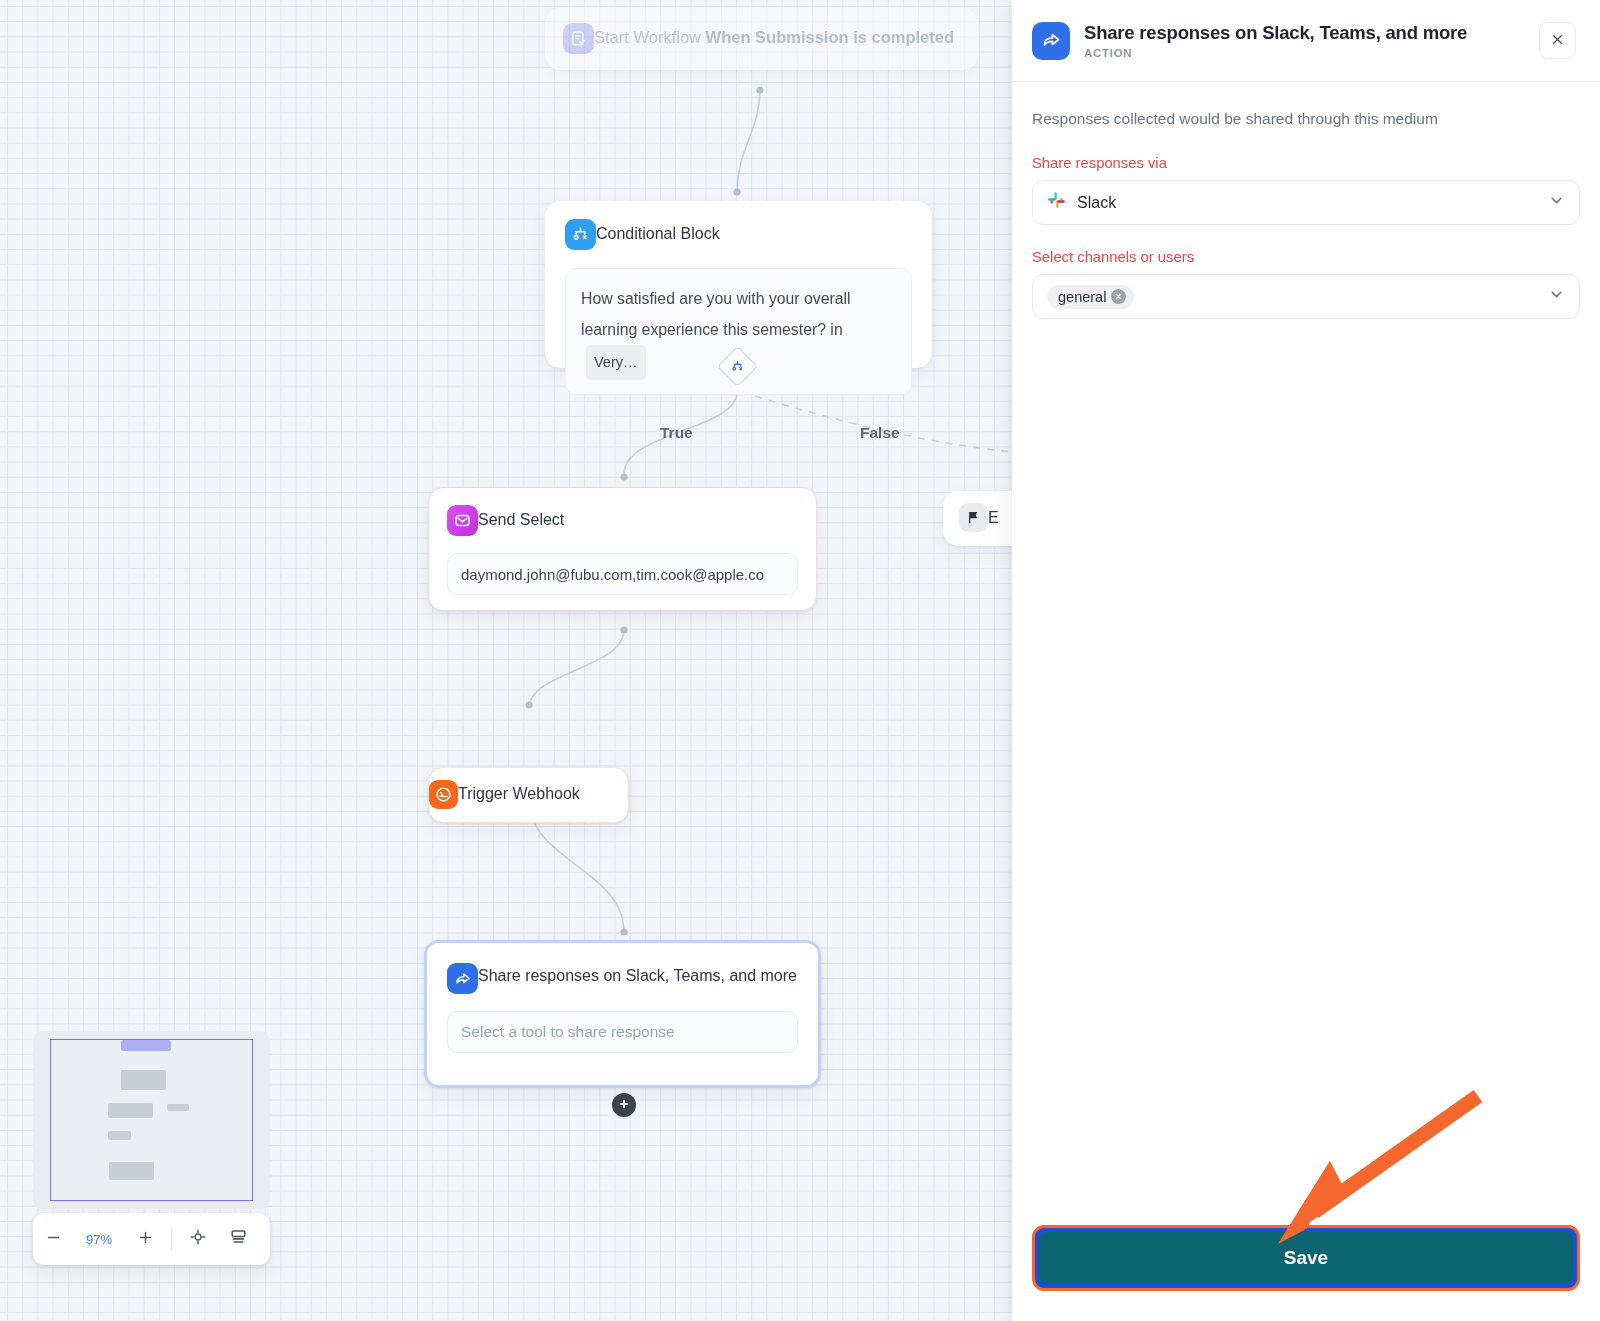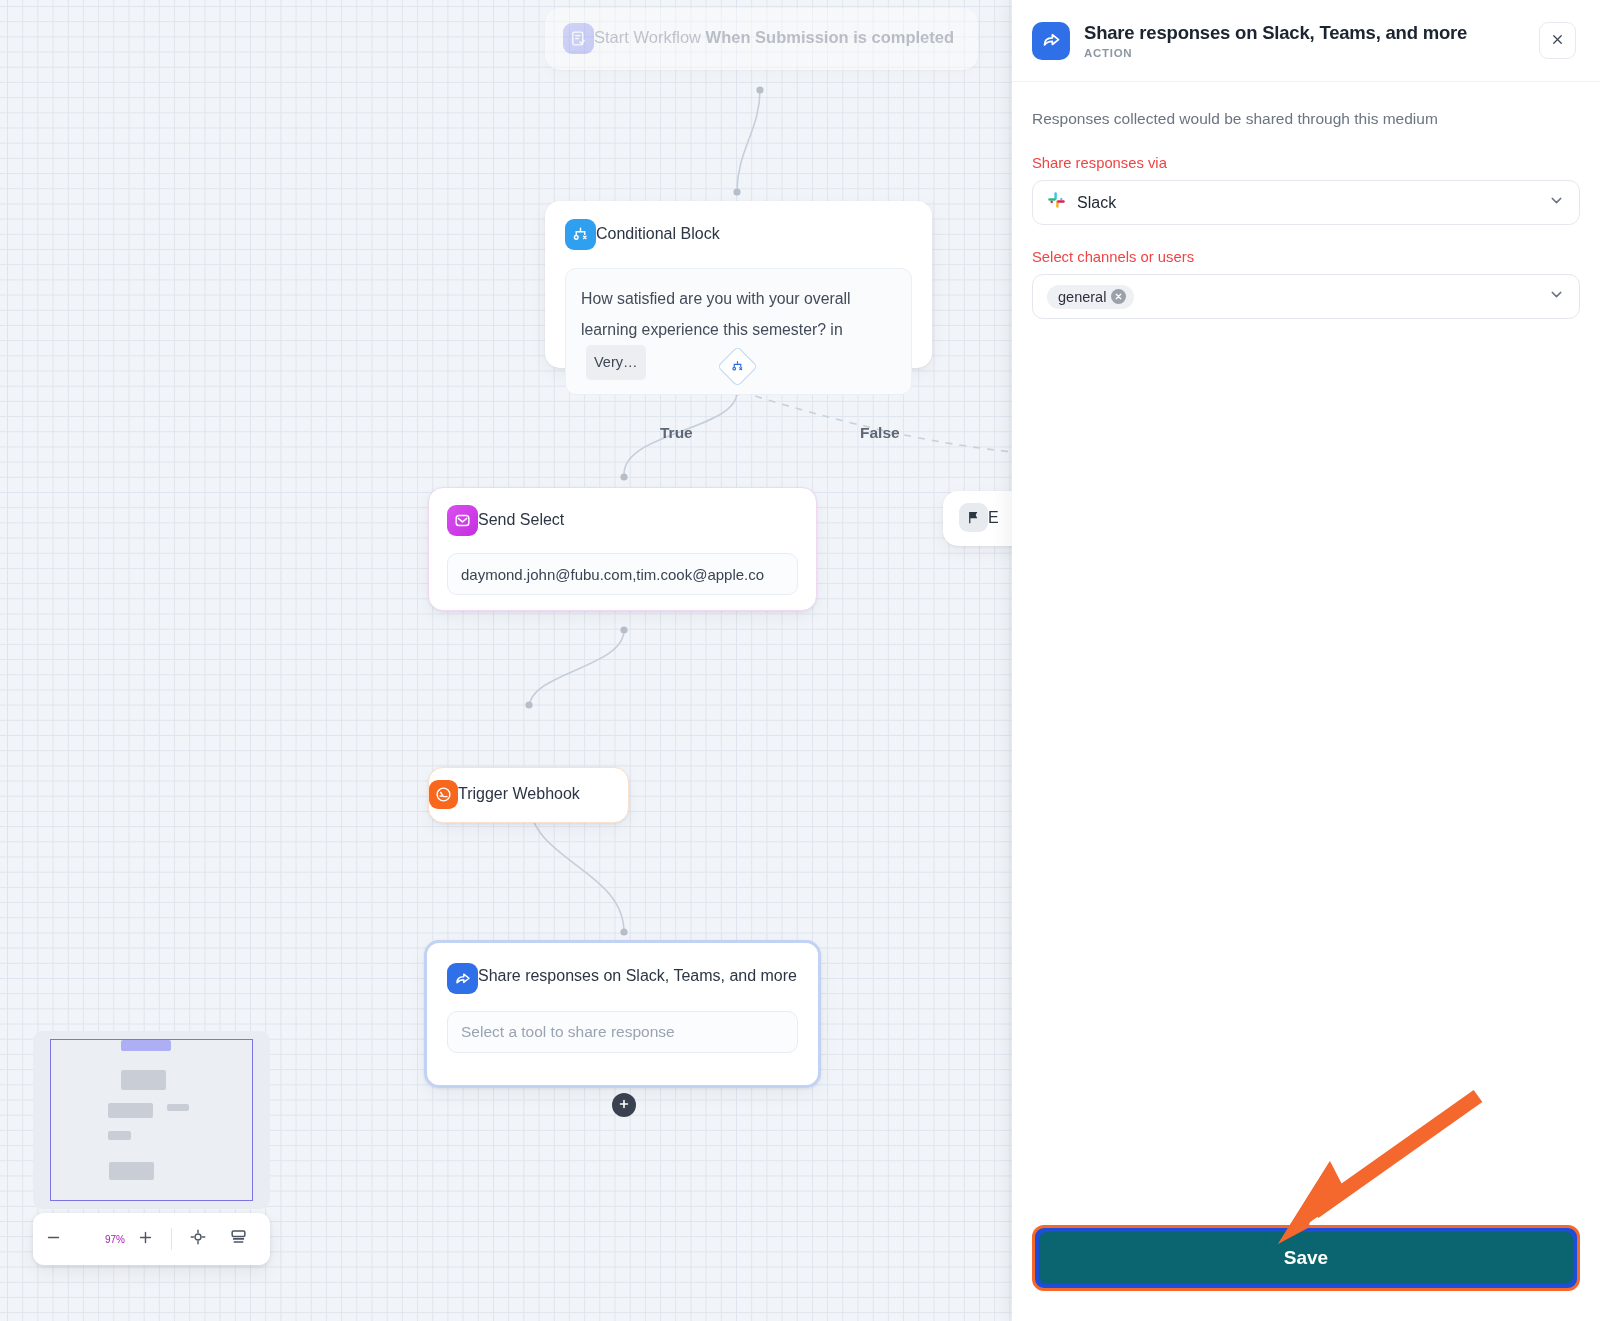--- a/index.html
+++ b/index.html
@@ -145,21 +145,21 @@
     position: absolute; left: 33px; top: 1213px; width: 237px; height: 52px;
     background: #ffffff; border-radius: 11px; z-index: 16;
     box-shadow: 0 1px 4px rgba(16,24,40,0.10), 0 8px 20px rgba(16,24,40,0.06);
     display: flex; align-items: center;
   }
   .zb-btn {
     width: 40px; height: 52px; border: none; background: none; cursor: pointer;
     display: flex; align-items: center; justify-content: center;
     font-size: 21px; color: #4b5563;
   }
-  .zb-pct { width: 52px; text-align: right; font-size: 10px; color: #a21caf; }
+  .zb-pct { width: 52px; text-align: center; font-size: 13px; color: #3b82f6; }
   .zb-sep { width: 1px; height: 22px; background: #e2e6ec; margin: 0 6px; }
 
   
   .panel {
     position: absolute; left: 1012px; top: 0; width: 588px; height: 1321px;
     background: #ffffff; z-index: 30;
     box-shadow: -4px 0 18px rgba(16,24,40,0.07);
     display: flex; flex-direction: column;
   }
   .panel-head {

